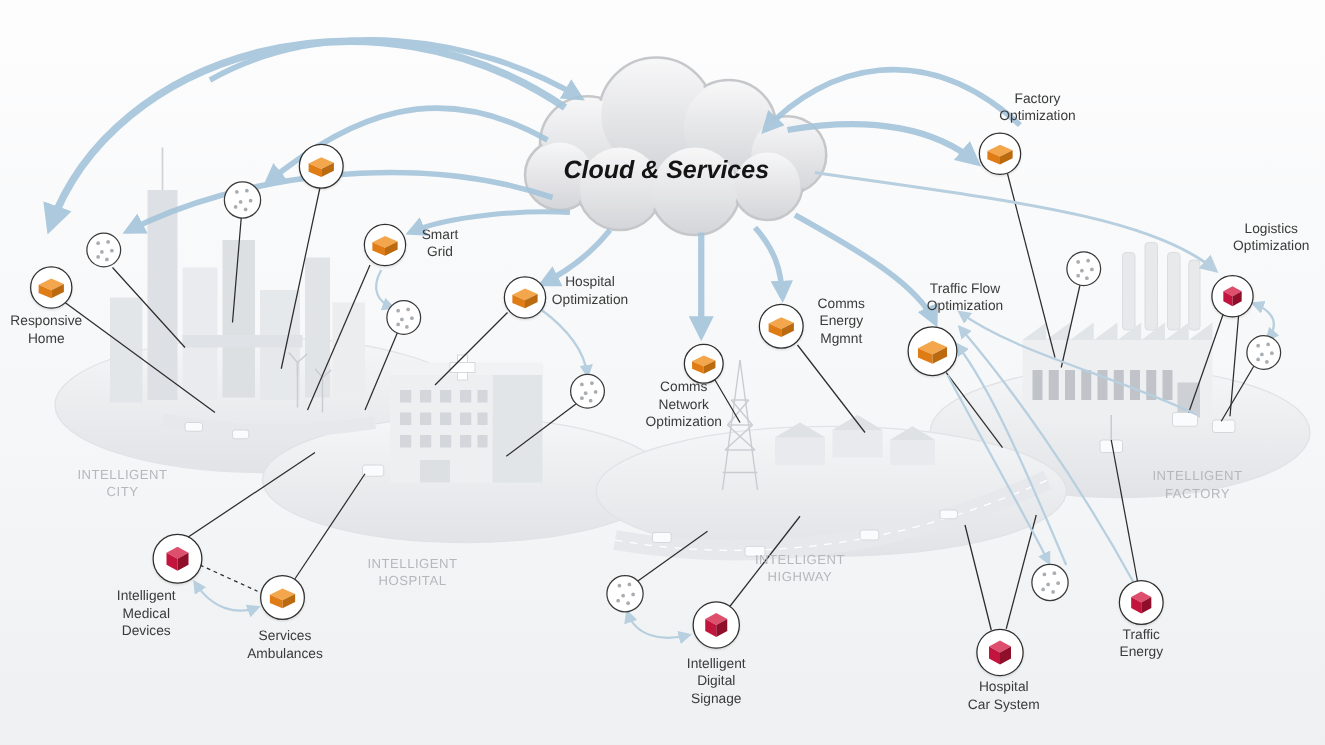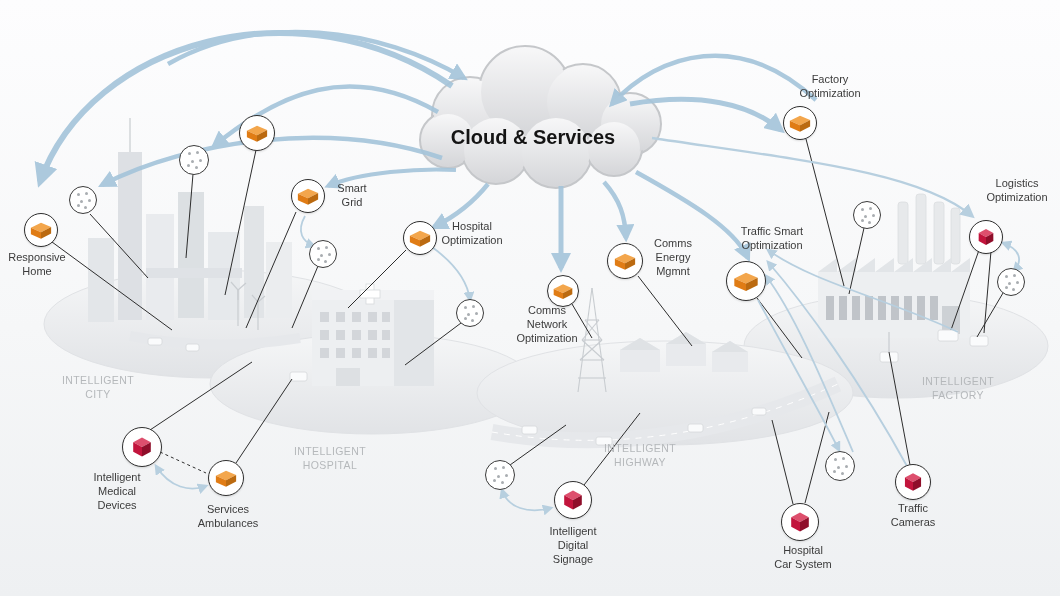--- a/index.html
+++ b/index.html
@@ -6,21 +6,21 @@
   #stage{position:relative;width:1060px;height:596px;overflow:hidden;
          font-family:"Liberation Sans",sans-serif;
          background:linear-gradient(180deg,#fdfdfe 0%,#f6f7f8 55%,#eef0f2 100%);}
   #scenery{position:absolute;left:0;top:0;}
   .nlabel{position:absolute;transform:translateX(-50%);text-align:center;
           white-space:pre-line;font-size:11px;line-height:1.28;color:#3b3b3b;}
   .zlabel{position:absolute;transform:translateX(-50%);text-align:center;
           white-space:pre-line;font-size:10.5px;line-height:1.3;color:#b5b8bb;
           letter-spacing:.4px;}
   .cloud-title{position:absolute;transform:translate(-50%,-50%);
-          font-size:20px;font-weight:bold;color:#141414;white-space:nowrap;}
+          font-size:20px;font-weight:bold;color:#141414;white-space:nowrap;font-style:italic;}
   .node{position:absolute;transform:translate(-50%,-50%);
         background:#fff;border:1.5px solid #2f2f2f;border-radius:50%;
         display:flex;align-items:center;justify-content:center;
         box-shadow:0 1px 2px rgba(0,0,0,.12);}
   .sensor{position:absolute;transform:translate(-50%,-50%);
         background:#fff;border:1.3px solid #3a3a3a;border-radius:50%;}
   .sensor i{position:absolute;width:3px;height:3px;border-radius:50%;background:#a9adb1;}
   .sensor i:nth-child(1){left:28%;top:22%;}
   .sensor i:nth-child(2){left:56%;top:18%;}
   .sensor i:nth-child(3){left:68%;top:46%;}
@@ -431,32 +431,32 @@
 <div class="nlabel" style="left:37px;top:250px">Responsive
 Home</div>
 <div class="nlabel" style="left:472px;top:219px">Hospital
 Optimization</div>
 <div class="nlabel" style="left:547px;top:303px">Comms
 Network
 Optimization</div>
 <div class="nlabel" style="left:673px;top:236px">Comms
 Energy
 Mgmnt</div>
-<div class="nlabel" style="left:772px;top:224px">Traffic Smart
+<div class="nlabel" style="left:772px;top:224px">Traffic Flow
 Optimization</div>
 <div class="nlabel" style="left:830px;top:72px">Factory
 Optimization</div>
 <div class="nlabel" style="left:228px;top:502px">Services
 Ambulances</div>
 <div class="nlabel" style="left:1017px;top:176px">Logistics
 Optimization</div>
 <div class="nlabel" style="left:117px;top:470px">Intelligent
 Medical
 Devices</div>
 <div class="nlabel" style="left:573px;top:524px">Intelligent
 Digital
 Signage</div>
 <div class="nlabel" style="left:803px;top:543px">Hospital
 Car System</div>
 <div class="nlabel" style="left:913px;top:501px">Traffic
-Cameras</div>
+Energy</div>
 
 </div>
 
 </body></html>

